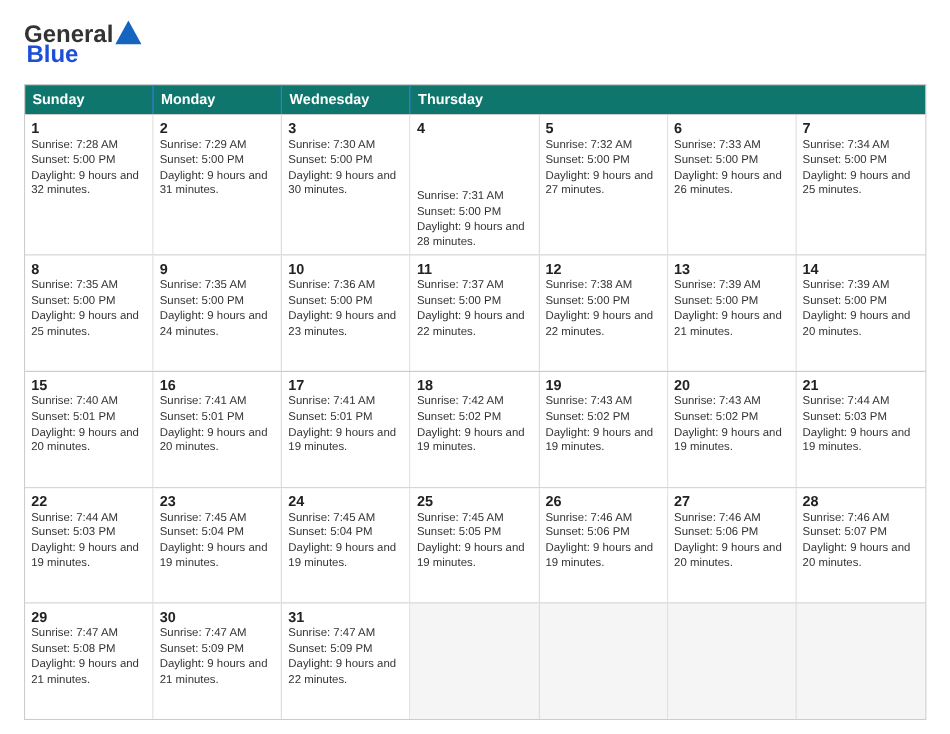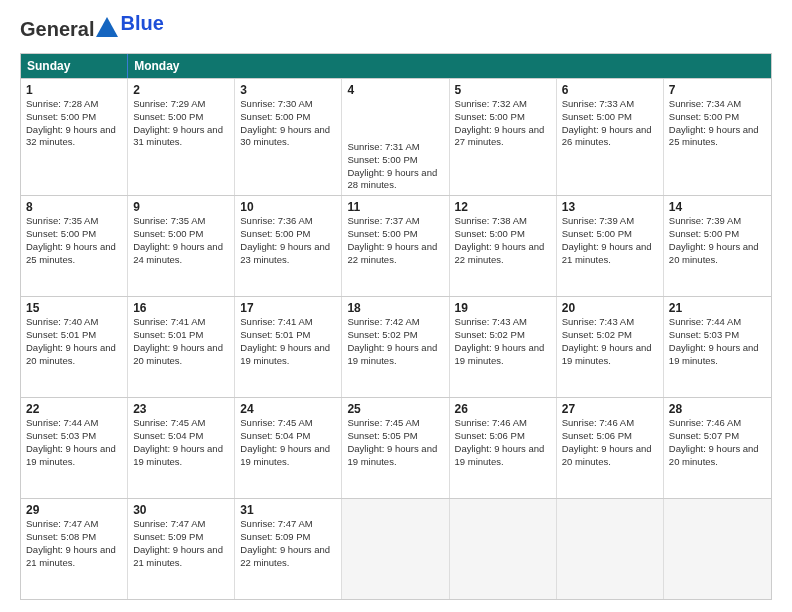--- a/index.html
+++ b/index.html
@@ -18,21 +18,21 @@
       flex-direction: column;
     }
     .header {
       display: flex;
       justify-content: space-between;
       align-items: flex-start;
       margin-bottom: 12px;
     }
     .logo {
       display: flex;
-      flex-direction: row;
+      flex-direction: column;
       align-items: flex-start;
     }
     .title-block {
       text-align: right;
     }
     .title-block h1 {
       font-size: 32px;
       font-weight: bold;
       color: #222;
     }
@@ -110,20 +110,22 @@
     </div>
     <div class="title-block">
       <h1></h1>
       <h2></h2>
     </div>
   </div>
   <div class="calendar">
     <div class="cal-header-row" id="cal-header">
         <div class="cal-header-cell">Sunday</div>
         <div class="cal-header-cell">Monday</div>
+        <div class="cal-header-cell">Wednesday</div>
+        <div class="cal-header-cell">Thursday</div>
       </div>
     <div class="cal-body" id="cal-body">
         <div class="cal-week">
           <div class="cal-cell">
             <span class="day-num">1</span>
             <div class="day-info" style="white-space: pre-line;">Sunrise: 7:28 AM
 Sunset: 5:00 PM
 Daylight: 9 hours and 32 minutes.</div>
           </div>
           <div class="cal-cell">

